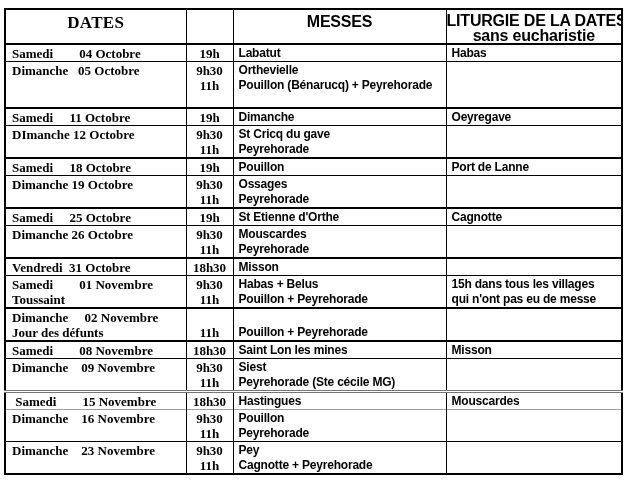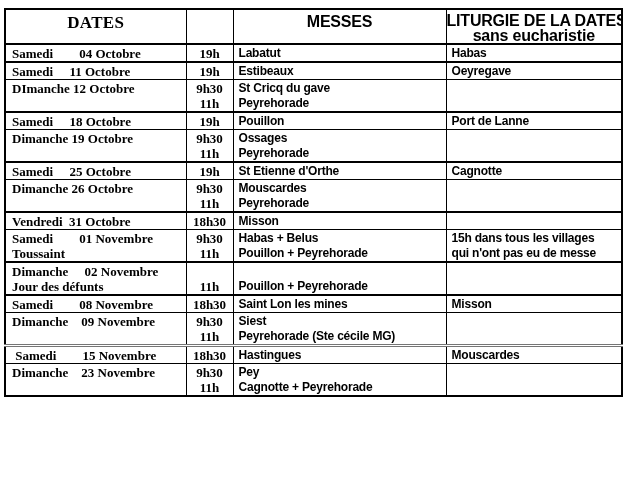--- a/index.html
+++ b/index.html
@@ -69,29 +69,43 @@
           <td class="serif time-cell">
             <div class="line">19h</div>
           </td>
           <td class="sans messes-cell">
             <div class="line">Labatut</div>
           </td>
           <td class="sans lit-cell">
             <div class="line">Habas</div>
           </td>
         </tr>
+        <tr class="b-thin" style="height: 46px;">
+          <td class="serif date-cell">
+            <div class="line">Dimanche   05 Octobre</div>
+          </td>
+          <td class="serif time-cell">
+            <div class="line">9h30</div>
+            <div class="line">11h</div>
+          </td>
+          <td class="sans messes-cell">
+            <div class="line">Orthevielle</div>
+            <div class="line">Pouillon (Bénarucq) + Peyrehorade</div>
+          </td>
+          <td class="sans lit-cell"></td>
+        </tr>
         <tr class="b-thick">
           <td class="serif date-cell">
             <div class="line">Samedi     11 Octobre</div>
           </td>
           <td class="serif time-cell">
             <div class="line">19h</div>
           </td>
           <td class="sans messes-cell">
-            <div class="line">Estibeaux</div>
+            <div class="line">Dimanche</div>
           </td>
           <td class="sans lit-cell">
             <div class="line">Oeyregave</div>
           </td>
         </tr>
         <tr class="b-thin">
           <td class="serif date-cell">
             <div class="line">DImanche 12 Octobre</div>
           </td>
           <td class="serif time-cell">
@@ -239,20 +253,34 @@
           </td>
           <td class="serif time-cell">
             <div class="line">18h30</div>
           </td>
           <td class="sans messes-cell">
             <div class="line">Hastingues</div>
           </td>
           <td class="sans lit-cell">
             <div class="line">Mouscardes</div>
           </td>
+        </tr>
+        <tr class="b-gray1">
+          <td class="serif date-cell">
+            <div class="line">Dimanche    16 Novembre</div>
+          </td>
+          <td class="serif time-cell">
+            <div class="line">9h30</div>
+            <div class="line">11h</div>
+          </td>
+          <td class="sans messes-cell">
+            <div class="line">Pouillon</div>
+            <div class="line">Peyrehorade</div>
+          </td>
+          <td class="sans lit-cell"></td>
         </tr>
         <tr class="b-thin">
           <td class="serif date-cell">
             <div class="line">Dimanche    23 Novembre</div>
           </td>
           <td class="serif time-cell">
             <div class="line">9h30</div>
             <div class="line">11h</div>
           </td>
           <td class="sans messes-cell">

